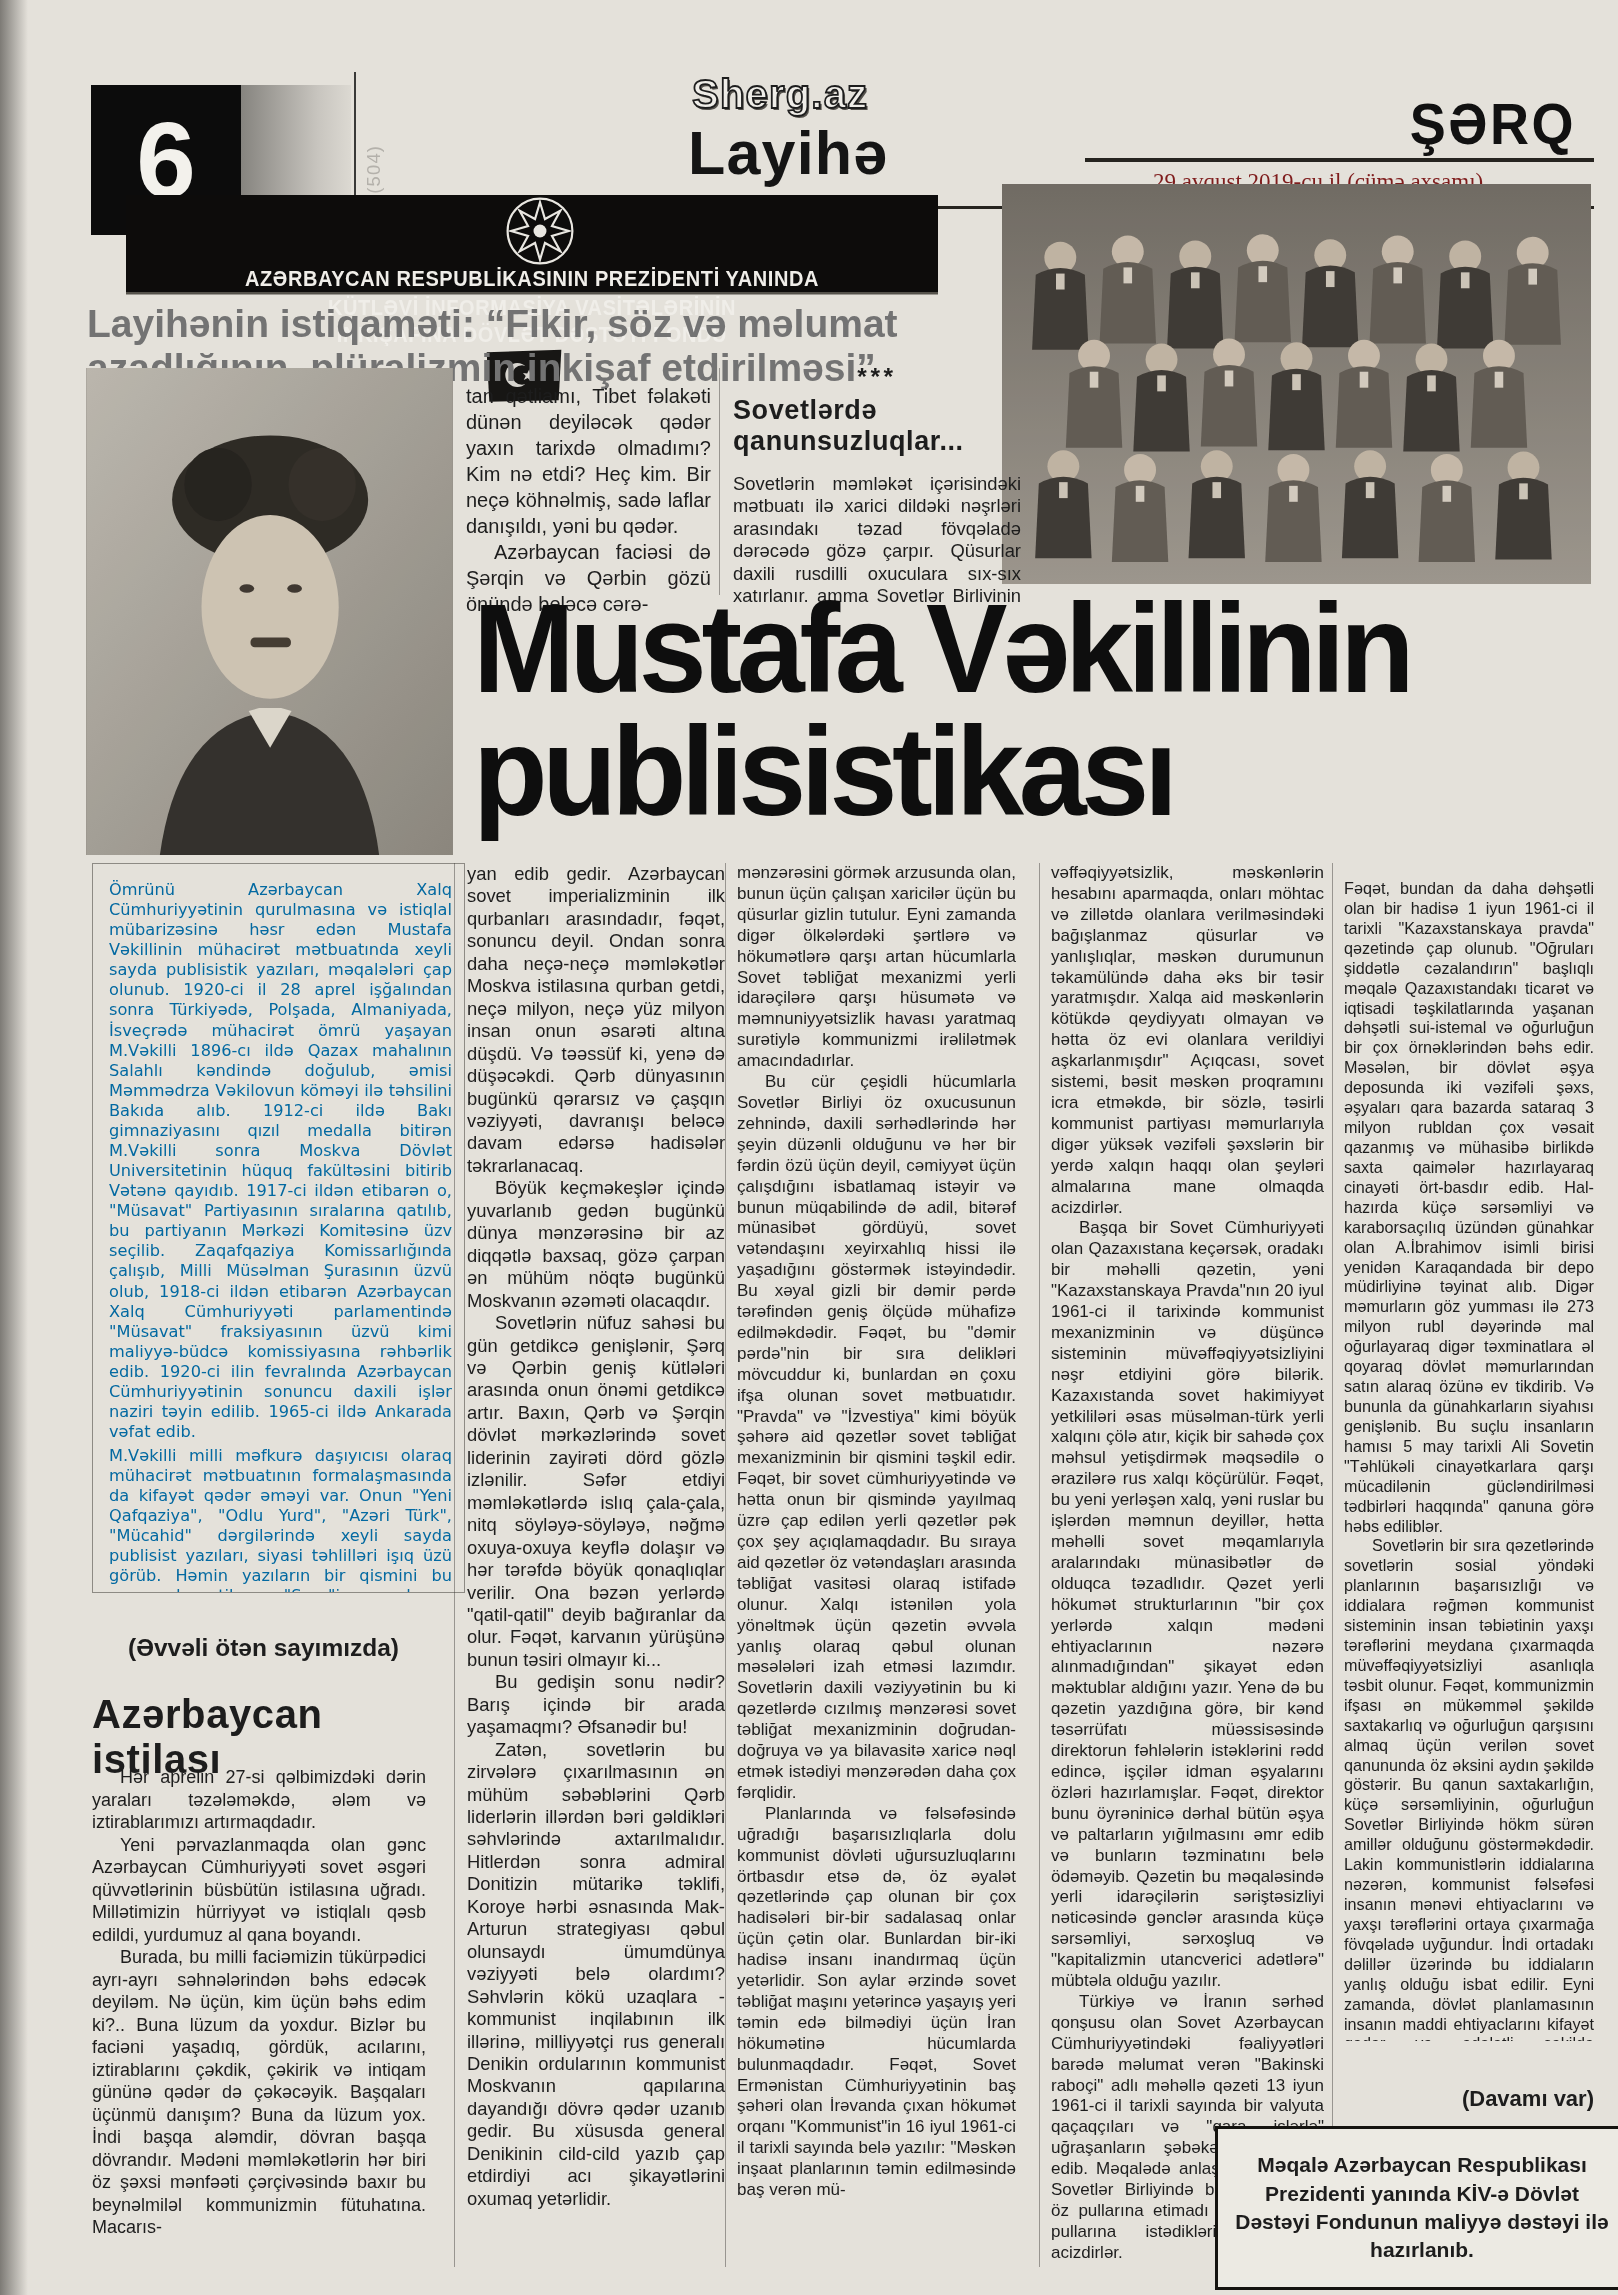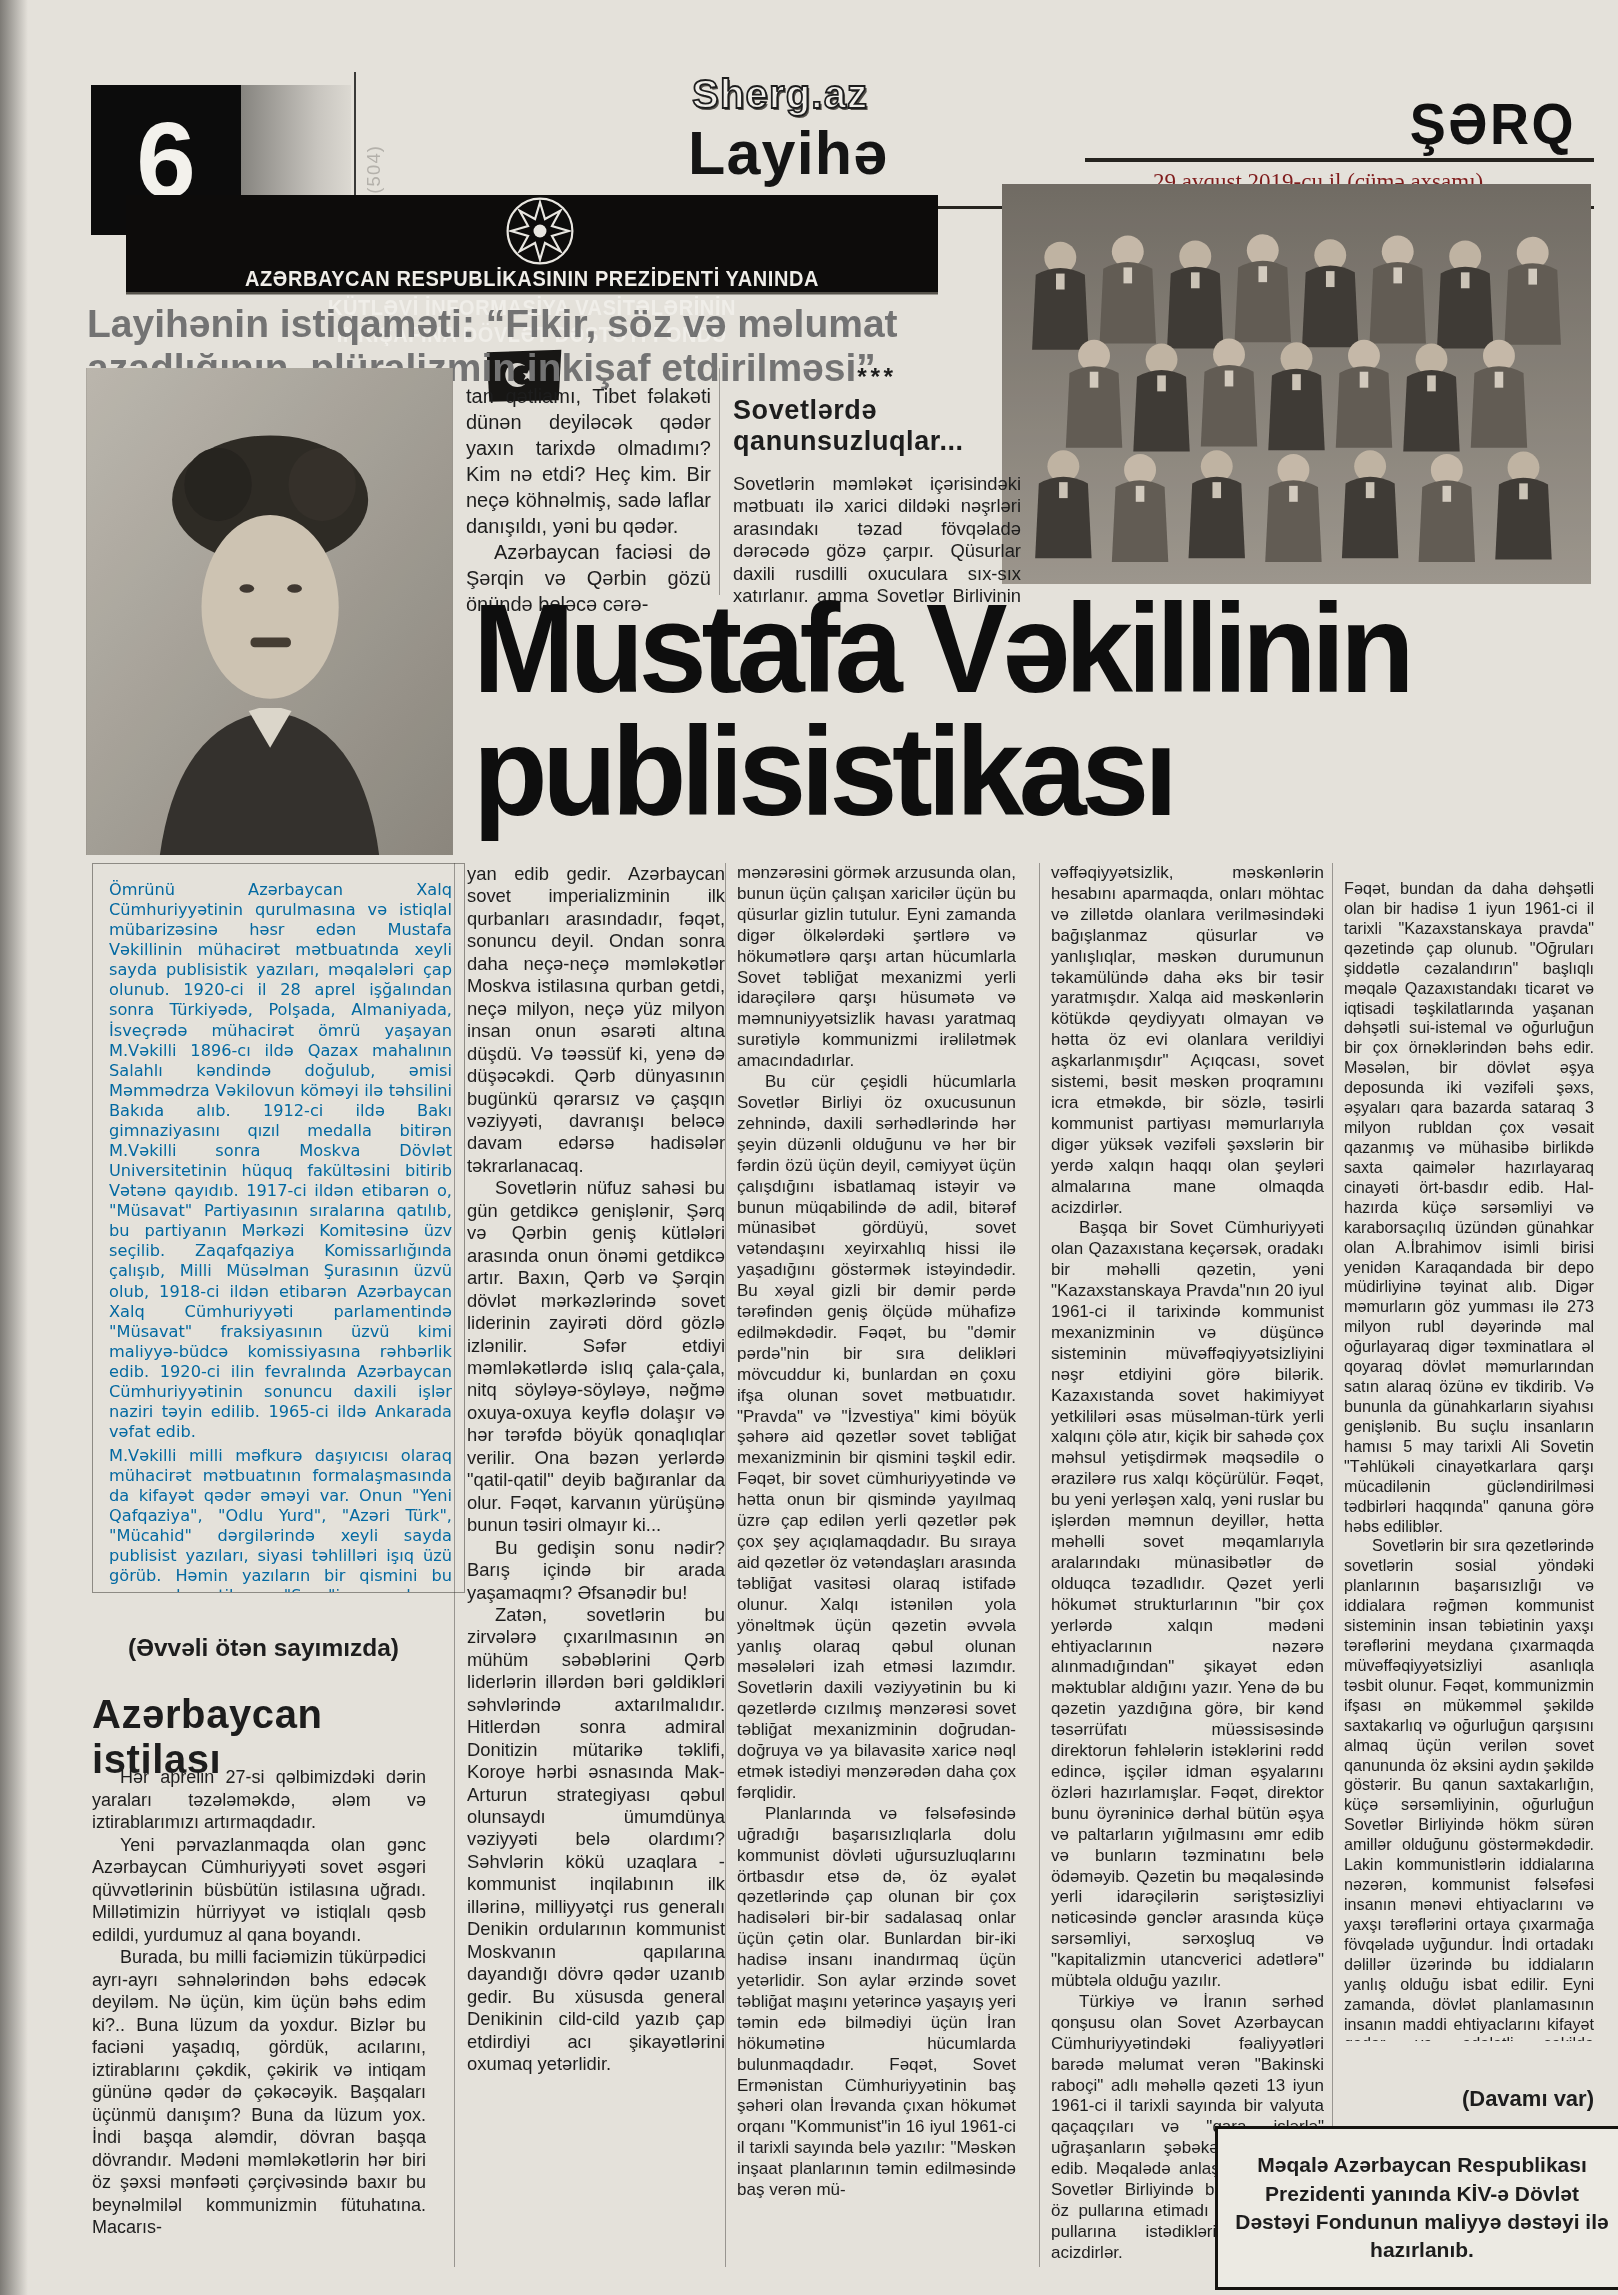--- a/index.html
+++ b/index.html
@@ -205,20 +205,21 @@
 
   <div class="abs col c1b" style="left:92px;top:1766px;width:334px;height:521px;">
       <p class="para">Hər aprelin 27-si qəlbimizdəki dərin yaraları təzələməkdə, ələm və iztirablarımızı artırmaqdadır.</p>
       <p class="para">Yeni pərvazlanmaqda olan gənc Azərbaycan Cümhuriyyəti sovet əsgəri qüvvətlərinin büsbütün istilasına uğradı. Millətimizin hürriyyət və istiqlalı qəsb edildi, yurdumuz al qana boyandı.</p>
       <p class="para">Burada, bu milli faciəmizin tükürpədici ayrı-ayrı səhnələrindən bəhs edəcək deyiləm. Nə üçün, kim üçün bəhs edim ki?.. Buna lüzum da yoxdur. Bizlər bu faciəni yaşadıq, gördük, acılarını, iztirablarını çəkdik, çəkirik və intiqam gününə qədər də çəkəcəyik. Başqaları üçünmü danışım? Buna da lüzum yox. İndi başqa aləmdir, dövran başqa dövrandır. Mədəni məmləkətlərin hər biri öz şəxsi mənfəəti çərçivəsində baxır bu beynəlmiləl kommunizmin fütuhatına. Macarıs-</p>
     </div>
 
   <div class="abs divider-v" style="left:454px;top:863px;height:1404px;"></div>
   <div class="abs col cont c2" style="left:467px;top:863px;width:258px;height:1416px;">
       <p class="para">yan edib gedir. Azərbaycan sovet imperializminin ilk qurbanları arasındadır, fəqət, sonuncu deyil. Ondan sonra daha neçə-neçə məmləkətlər Moskva istilasına qurban getdi, neçə milyon, neçə yüz milyon insan onun əsarəti altına düşdü. Və təəssüf ki, yenə də düşəcəkdi. Qərb dünyasının bugünkü qərarsız və çaşqın vəziyyəti, davranışı beləcə davam edərsə hadisələr təkrarlanacaq.</p>
+      <p class="para">Böyük keçməkeşlər içində yuvarlanıb gedən bugünkü dünya mənzərəsinə bir az diqqətlə baxsaq, gözə çarpan ən mühüm nöqtə bugünkü Moskvanın əzəməti olacaqdır.</p>
       <p class="para">Sovetlərin nüfuz sahəsi bu gün getdikcə genişlənir, Şərq və Qərbin geniş kütlələri arasında onun önəmi getdikcə artır. Baxın, Qərb və Şərqin dövlət mərkəzlərində sovet liderinin zayirəti dörd gözlə izlənilir. Səfər etdiyi məmləkətlərdə islıq çala-çala, nitq söyləyə-söyləyə, nəğmə oxuya-oxuya keyflə dolaşır və hər tərəfdə böyük qonaqlıqlar verilir. Ona bəzən yerlərdə "qatil-qatil" deyib bağıranlar da olur. Fəqət, karvanın yürüşünə bunun təsiri olmayır ki...</p>
       <p class="para">Bu gedişin sonu nədir? Barış içində bir arada yaşamaqmı? Əfsanədir bu!</p>
       <p class="para">Zatən, sovetlərin bu zirvələrə çıxarılmasının ən mühüm səbəblərini Qərb liderlərin illərdən bəri gəldikləri səhvlərində axtarılmalıdır. Hitlerdən sonra admiral Donitizin mütarikə təklifi, Koroye hərbi əsnasında Mak-Arturun strategiyası qəbul olunsaydı ümumdünya vəziyyəti belə olardımı? Səhvlərin kökü uzaqlara - kommunist inqilabının ilk illərinə, milliyyətçi rus generalı Denikin ordularının kommunist Moskvanın qapılarına dayandığı dövrə qədər uzanıb gedir. Bu xüsusda general Denikinin cild-cild yazıb çap etdirdiyi acı şikayətlərini oxumaq yetərlidir.</p>
     </div>
 
   <div class="abs divider-v" style="left:725px;top:863px;height:1404px;"></div>
   <div class="abs col cont c3" style="left:737px;top:863px;width:279px;height:1422px;">
       <p class="para">mənzərəsini görmək arzusunda olan, bunun üçün çalışan xaricilər üçün bu qüsurlar gizlin tutulur. Eyni zamanda digər ölkələrdəki şərtlərə və hökumətlərə qarşı artan hücumlarla Sovet təbliğat mexanizmi yerli idarəçilərə qarşı hüsumətə və məmnuniyyətsizlik havası yaratmaq surətiylə kommunizmi irəlilətmək amacındadırlar.</p>
       <p class="para">Bu cür çeşidli hücumlarla Sovetlər Birliyi öz oxucusunun zehnində, daxili sərhədlərində hər şeyin düzənli olduğunu və hər bir fərdin özü üçün deyil, cəmiyyət üçün çalışdığını isbatlamaq istəyir və bunun müqabilində də adil, bitərəf münasibət gördüyü, sovet vətəndaşını xeyirxahlıq hissi ilə yaşadığını göstərmək istəyindədir. Bu xəyal gizli bir dəmir pərdə tərəfindən geniş ölçüdə mühafizə edilməkdədir. Fəqət, bu "dəmir pərdə"nin bir sıra delikləri mövcuddur ki, bunlardan ən çoxu ifşa olunan sovet mətbuatıdır. "Pravda" və "İzvestiya" kimi böyük şəhərə aid qəzetlər sovet təbliğat mexanizminin bir qismini təşkil edir. Fəqət, bir sovet cümhuriyyətində və hətta onun bir qismində yayılmaq üzrə çap edilən yerli qəzetlər pək çox şey açıqlamaqdadır. Bu sıraya aid qəzetlər öz vətəndaşları arasında təbliğat vasitəsi olaraq istifadə olunur. Xalqı istənilən yola yönəltmək üçün qəzetin əvvəla yanlış olaraq qəbul olunan məsələləri izah etməsi lazımdır. Sovetlərin daxili vəziyyətinin bu ki qəzetlərdə cızılmış mənzərəsi sovet təbliğat mexanizminin doğrudan-doğruya və ya bilavasitə xaricə nəql etmək istədiyi mənzərədən daha çox fərqlidir.</p>
       <p class="para">Planlarında və fəlsəfəsində uğradığı başarısızlıqlarla dolu kommunist dövləti uğursuzluqlarını örtbasdır etsə də, öz əyalət qəzetlərində çap olunan bir çox hadisələri bir-bir sadalasaq onlar üçün çətin olar. Bunlardan bir-iki hadisə insanı inandırmaq üçün yetərlidir. Son aylar ərzində sovet təbliğat maşını yetərincə yaşayış yeri təmin edə bilmədiyi üçün İran hökumətinə hücumlarda bulunmaqdadır. Fəqət, Sovet Ermənistan Cümhuriyyətinin baş şəhəri olan İrəvanda çıxan hökumət orqanı "Kommunist"in 16 iyul 1961-ci il tarixli sayında belə yazılır: "Məskən inşaat planlarının təmin edilməsində baş verən mü-</p>

